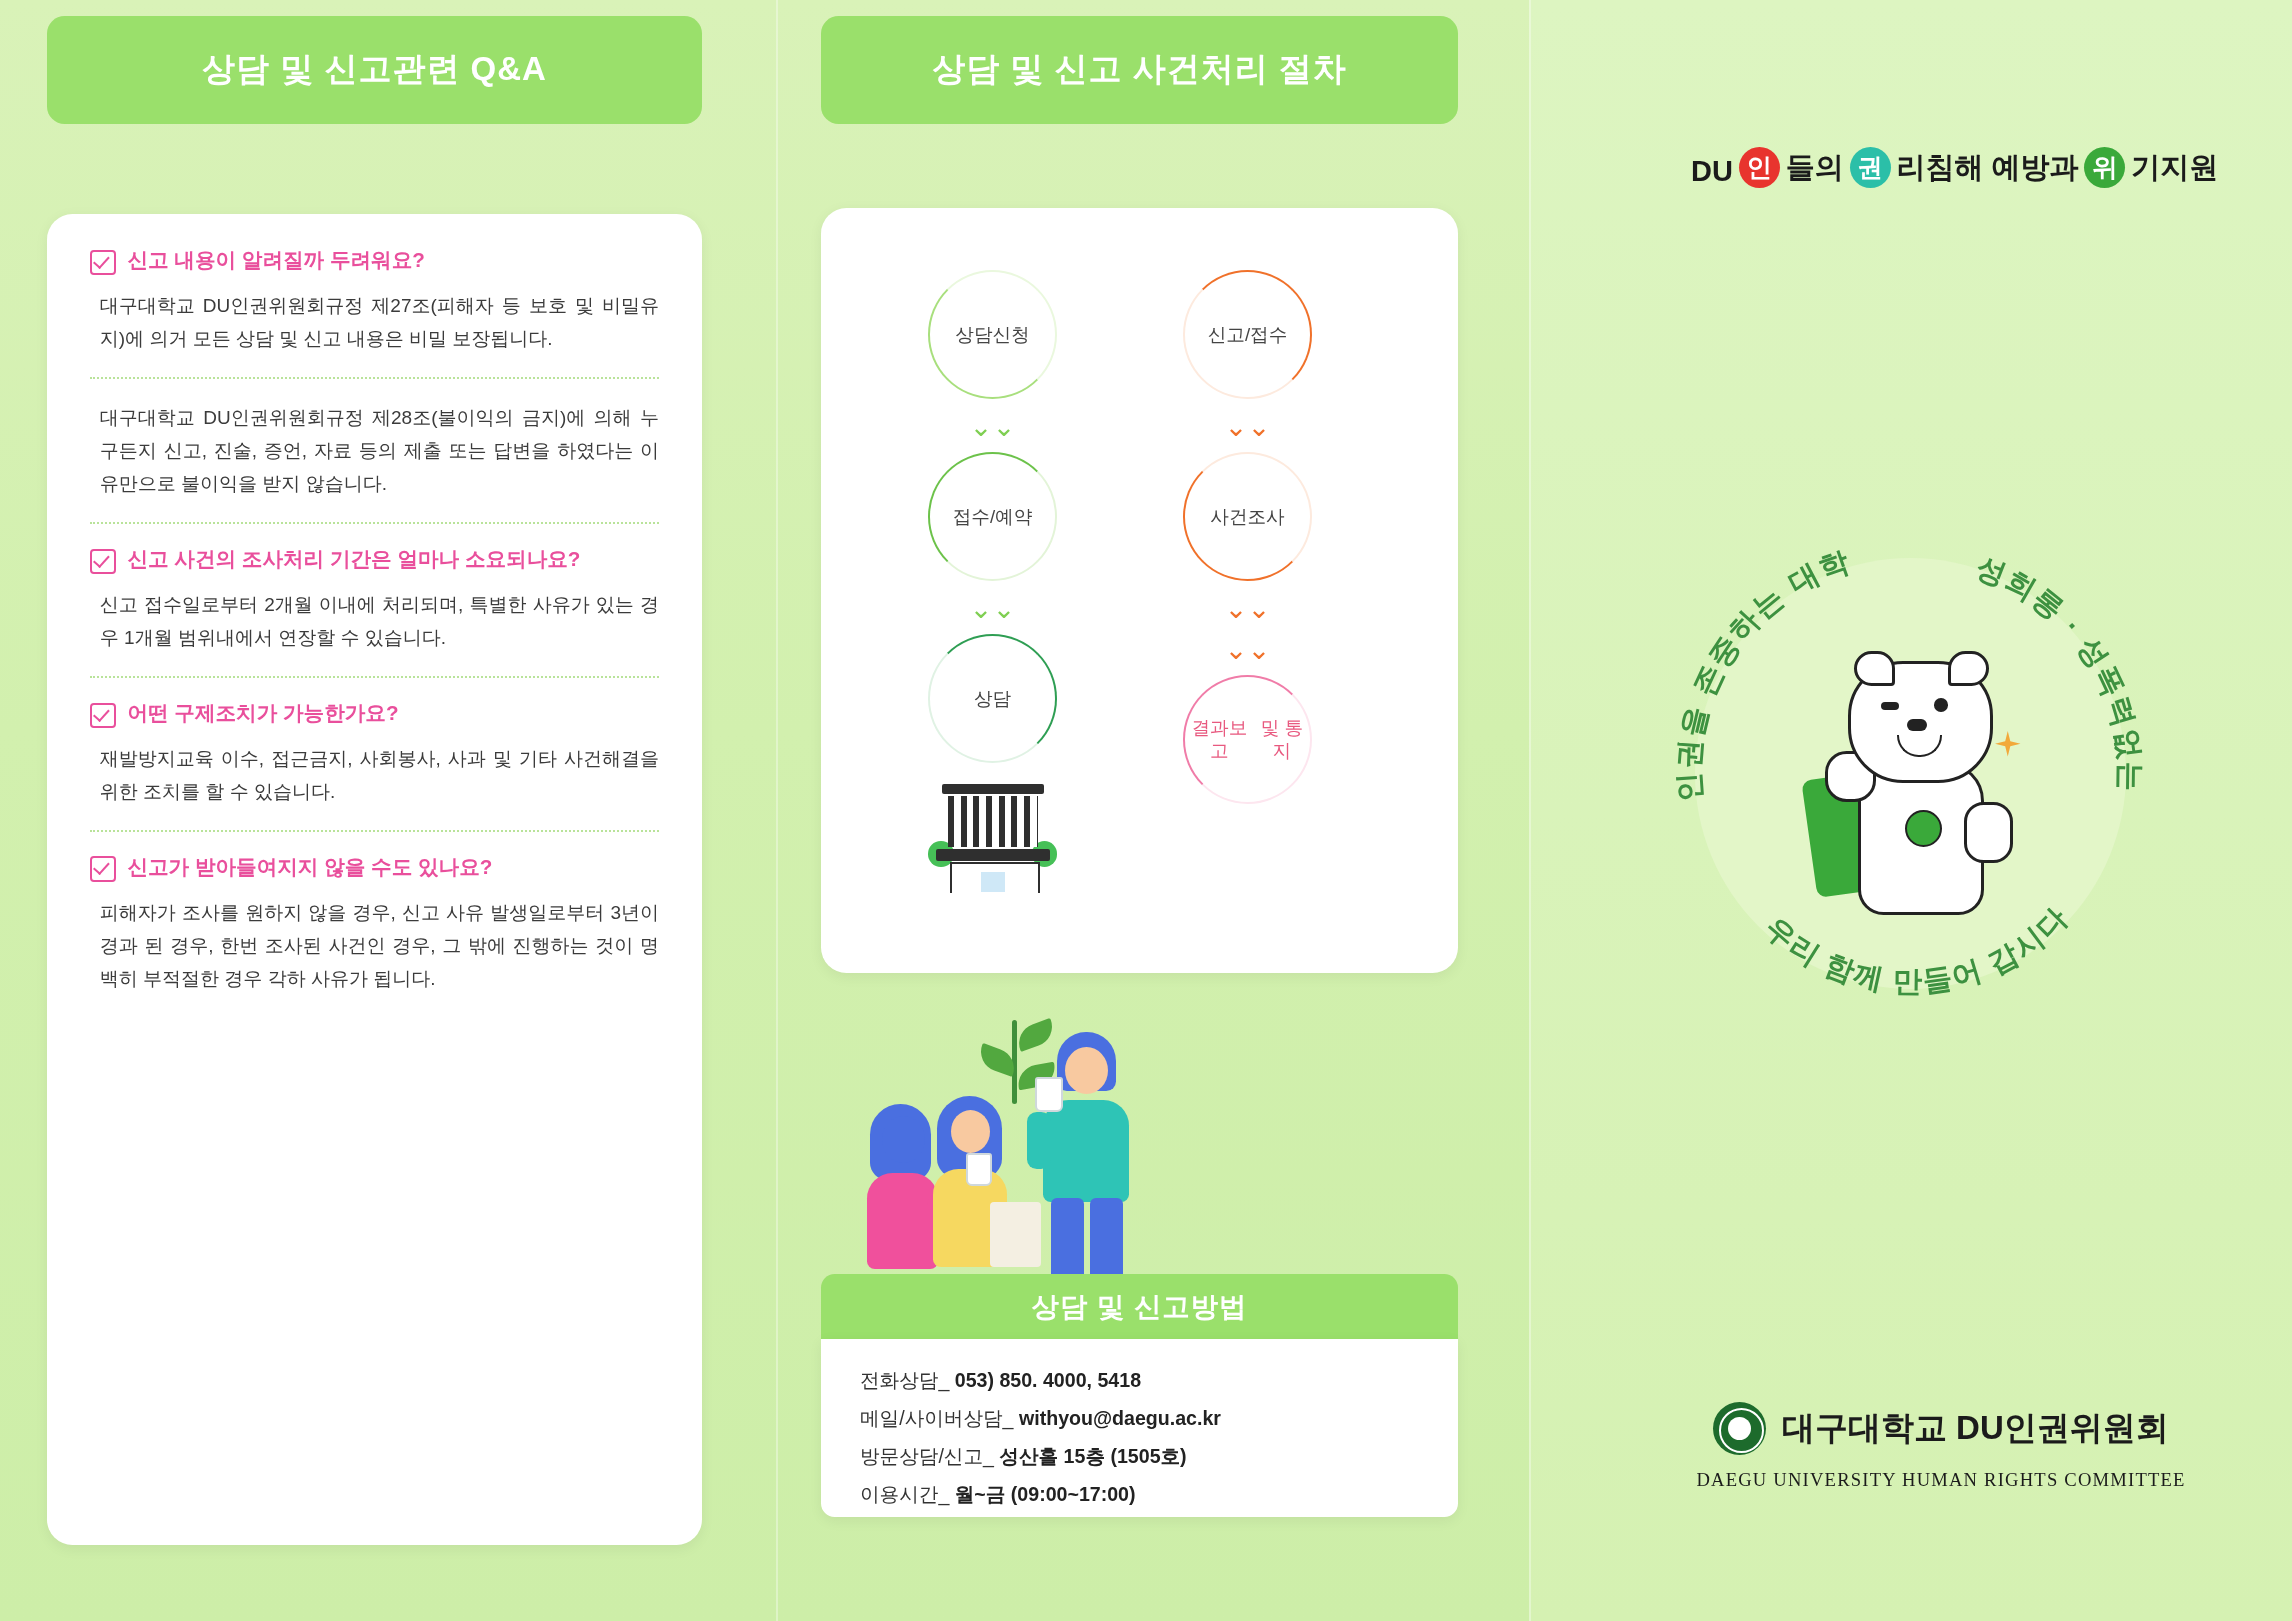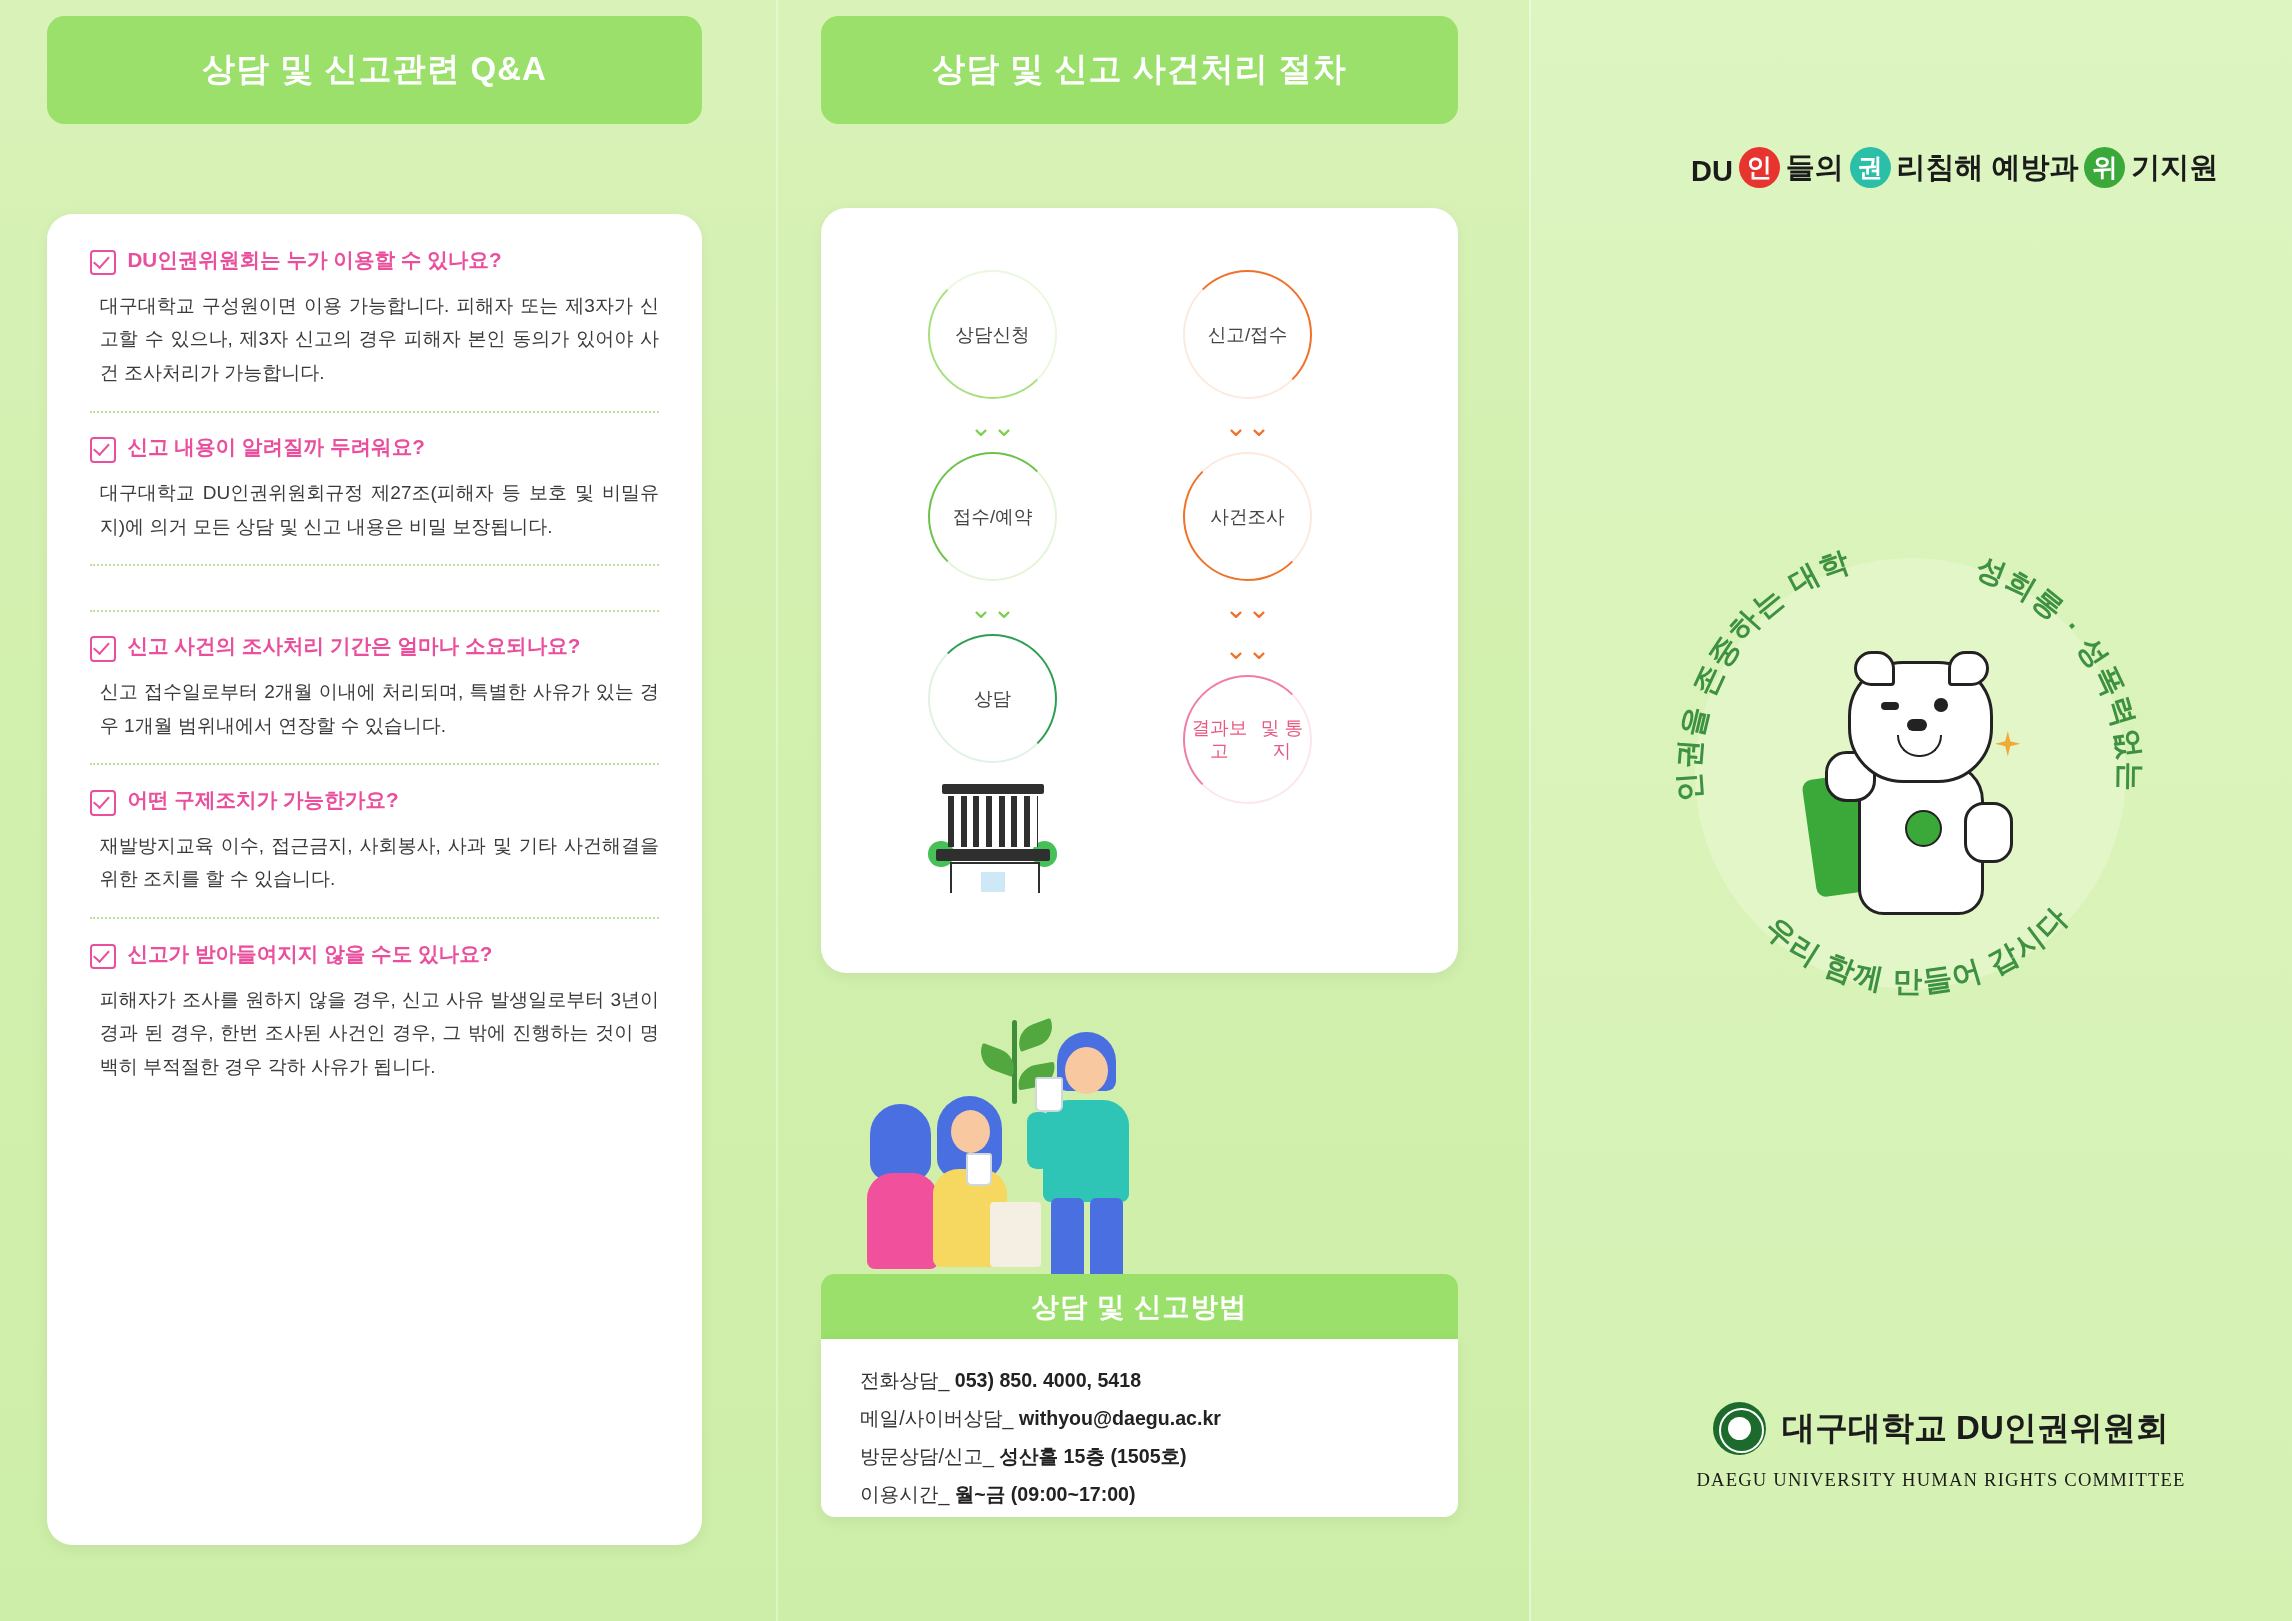--- a/index.html
+++ b/index.html
@@ -346,37 +346,31 @@
 
 <div class="bg-right"></div>
 <div class="bg-fold" style="left:776px;"></div>
 <div class="bg-fold" style="left:1529px;"></div>
 
 <div class="panel-header" id="qa-header">상담 및 신고관련 Q&amp;A</div>
 
 <div class="white-card" id="qa-card">
   <div class="qa-list">
 
-    <div class="qa-item">
-      <div class="qa-q">
-        <span class="check-icon"></span>
-        <span class="qa-q-text">DU인권위원회는 누가 이용할 수 있나요?</span>
-      </div>
-      <div class="qa-a">대구대학교 구성원이면 이용 가능합니다. 피해자 또는 제3자가 신고할 수 있으나, 제3자 신고의 경우 피해자 본인 동의가 있어야 사건 조사처리가 가능합니다.</div>
-    </div>
 
     <div class="qa-item">
       <div class="qa-q">
         <span class="check-icon"></span>
         <span class="qa-q-text">신고 내용이 알려질까 두려워요?</span>
       </div>
       <div class="qa-a">대구대학교 DU인권위원회규정 제27조(피해자 등 보호 및 비밀유지)에 의거 모든 상담 및 신고 내용은 비밀 보장됩니다.</div>
     </div>
 
     <div class="qa-item">
+      <div class="qa-a">대구대학교 DU인권위원회규정 제28조(불이익의 금지)에 의해 누구든지 신고, 진술, 증언, 자료 등의 제출 또는 답변을 하였다는 이유만으로 불이익을 받지 않습니다.</div>
     </div>
 
     <div class="qa-item">
       <div class="qa-q">
         <span class="check-icon"></span>
         <span class="qa-q-text">신고 사건의 조사처리 기간은 얼마나 소요되나요?</span>
       </div>
       <div class="qa-a">신고 접수일로부터 2개월 이내에 처리되며, 특별한 사유가 있는 경우 1개월 범위내에서 연장할 수 있습니다.</div>
     </div>
 

